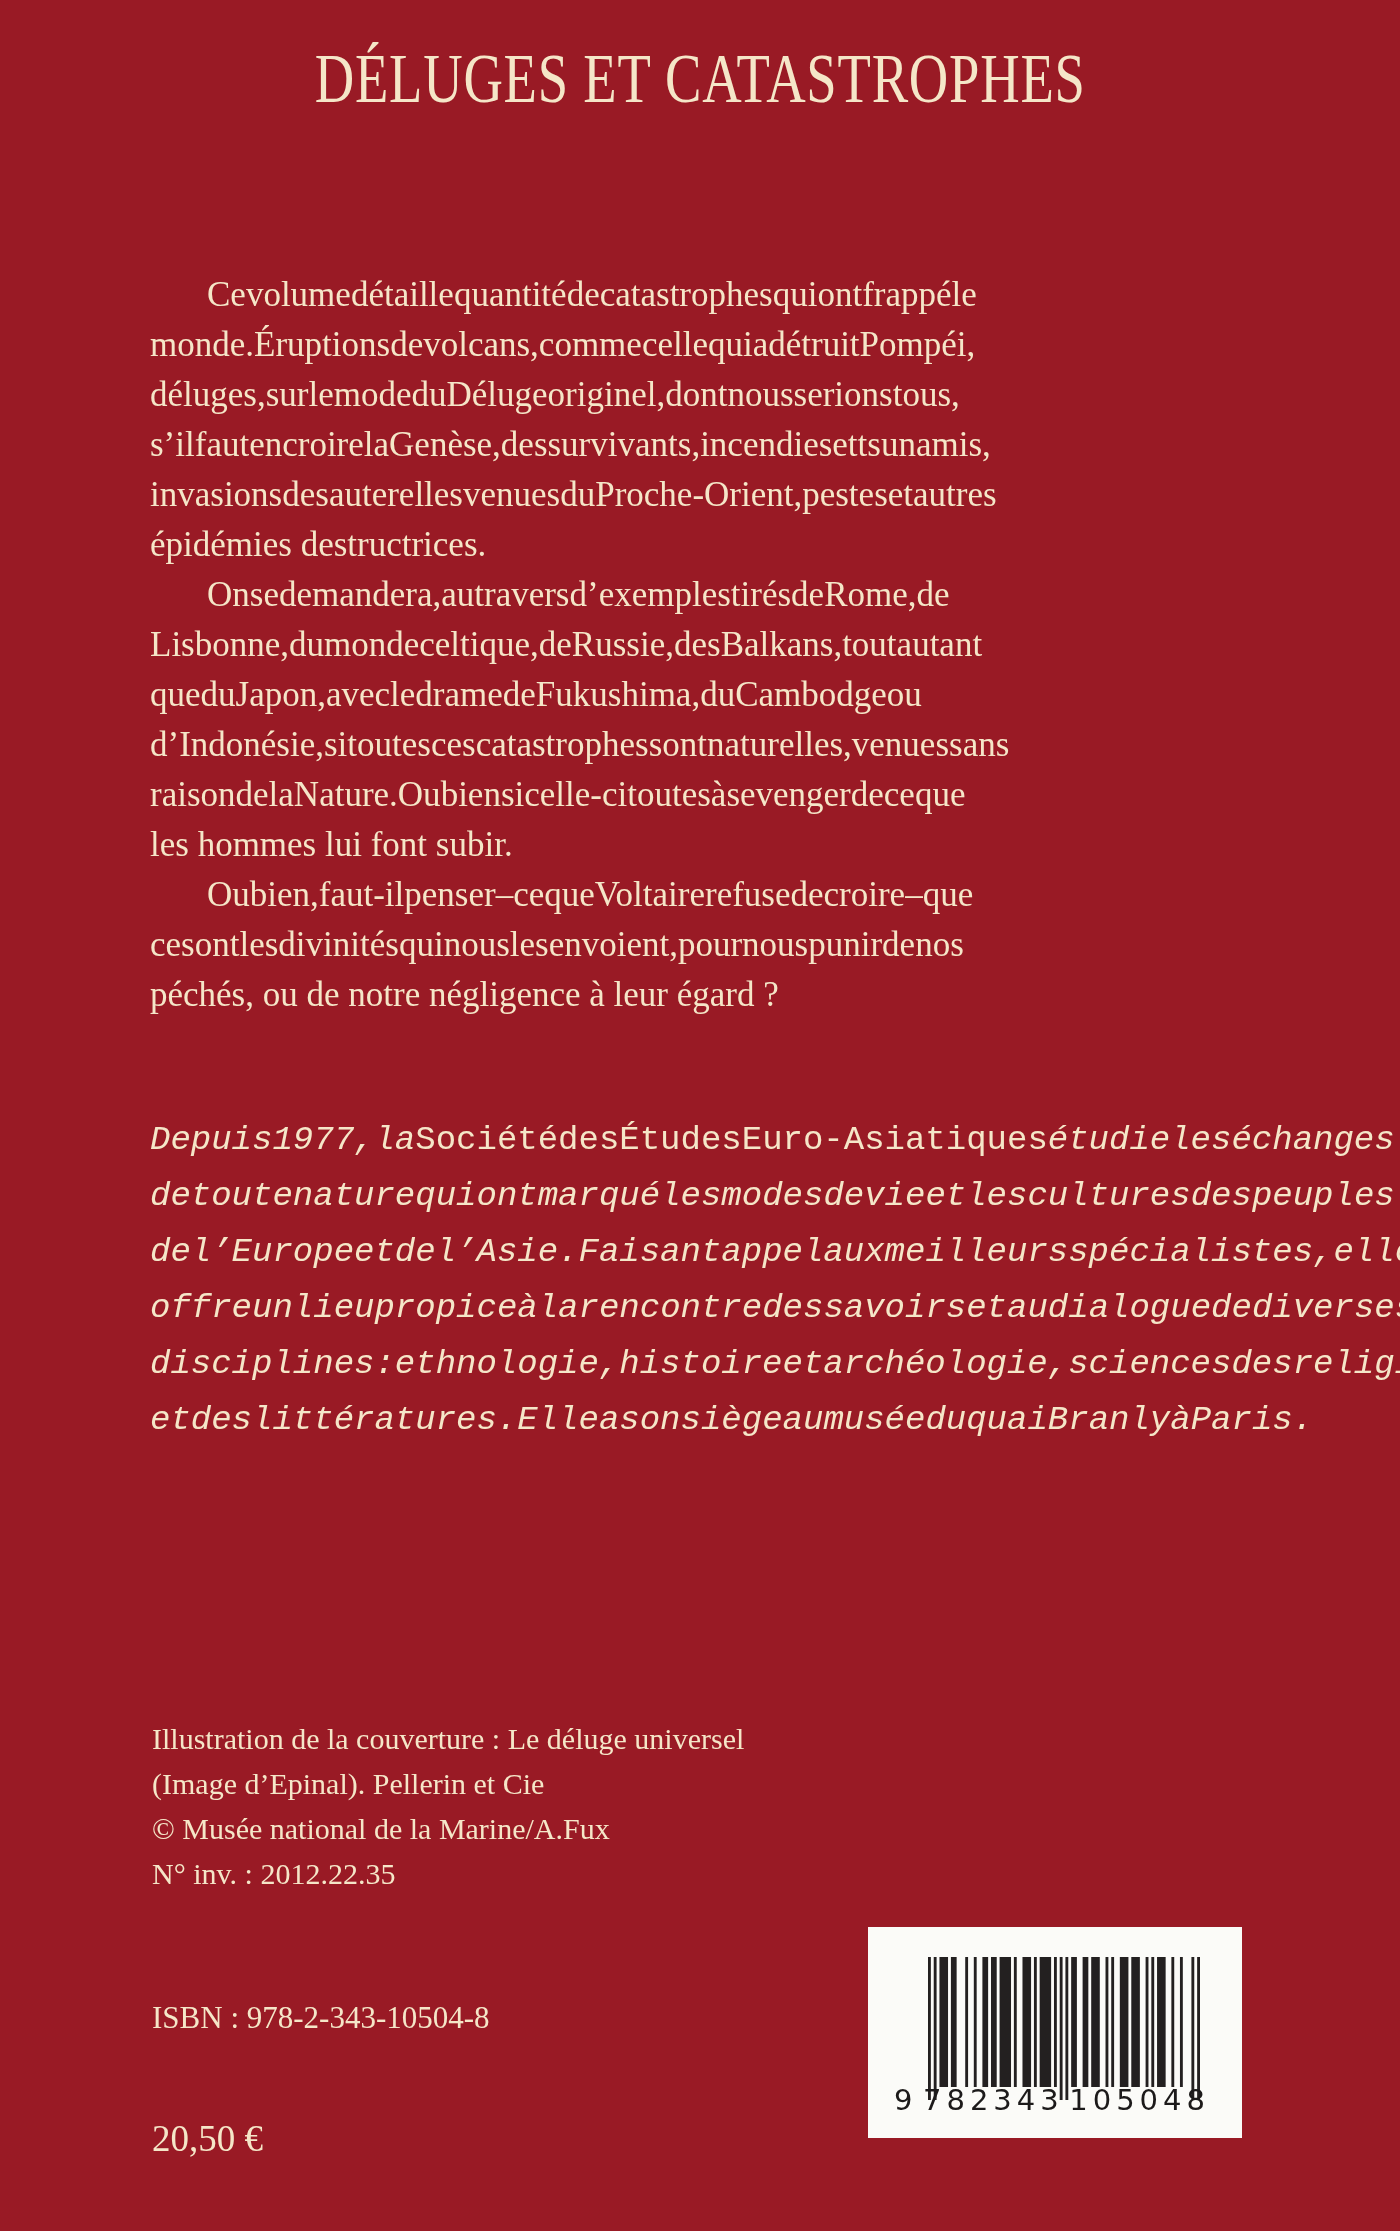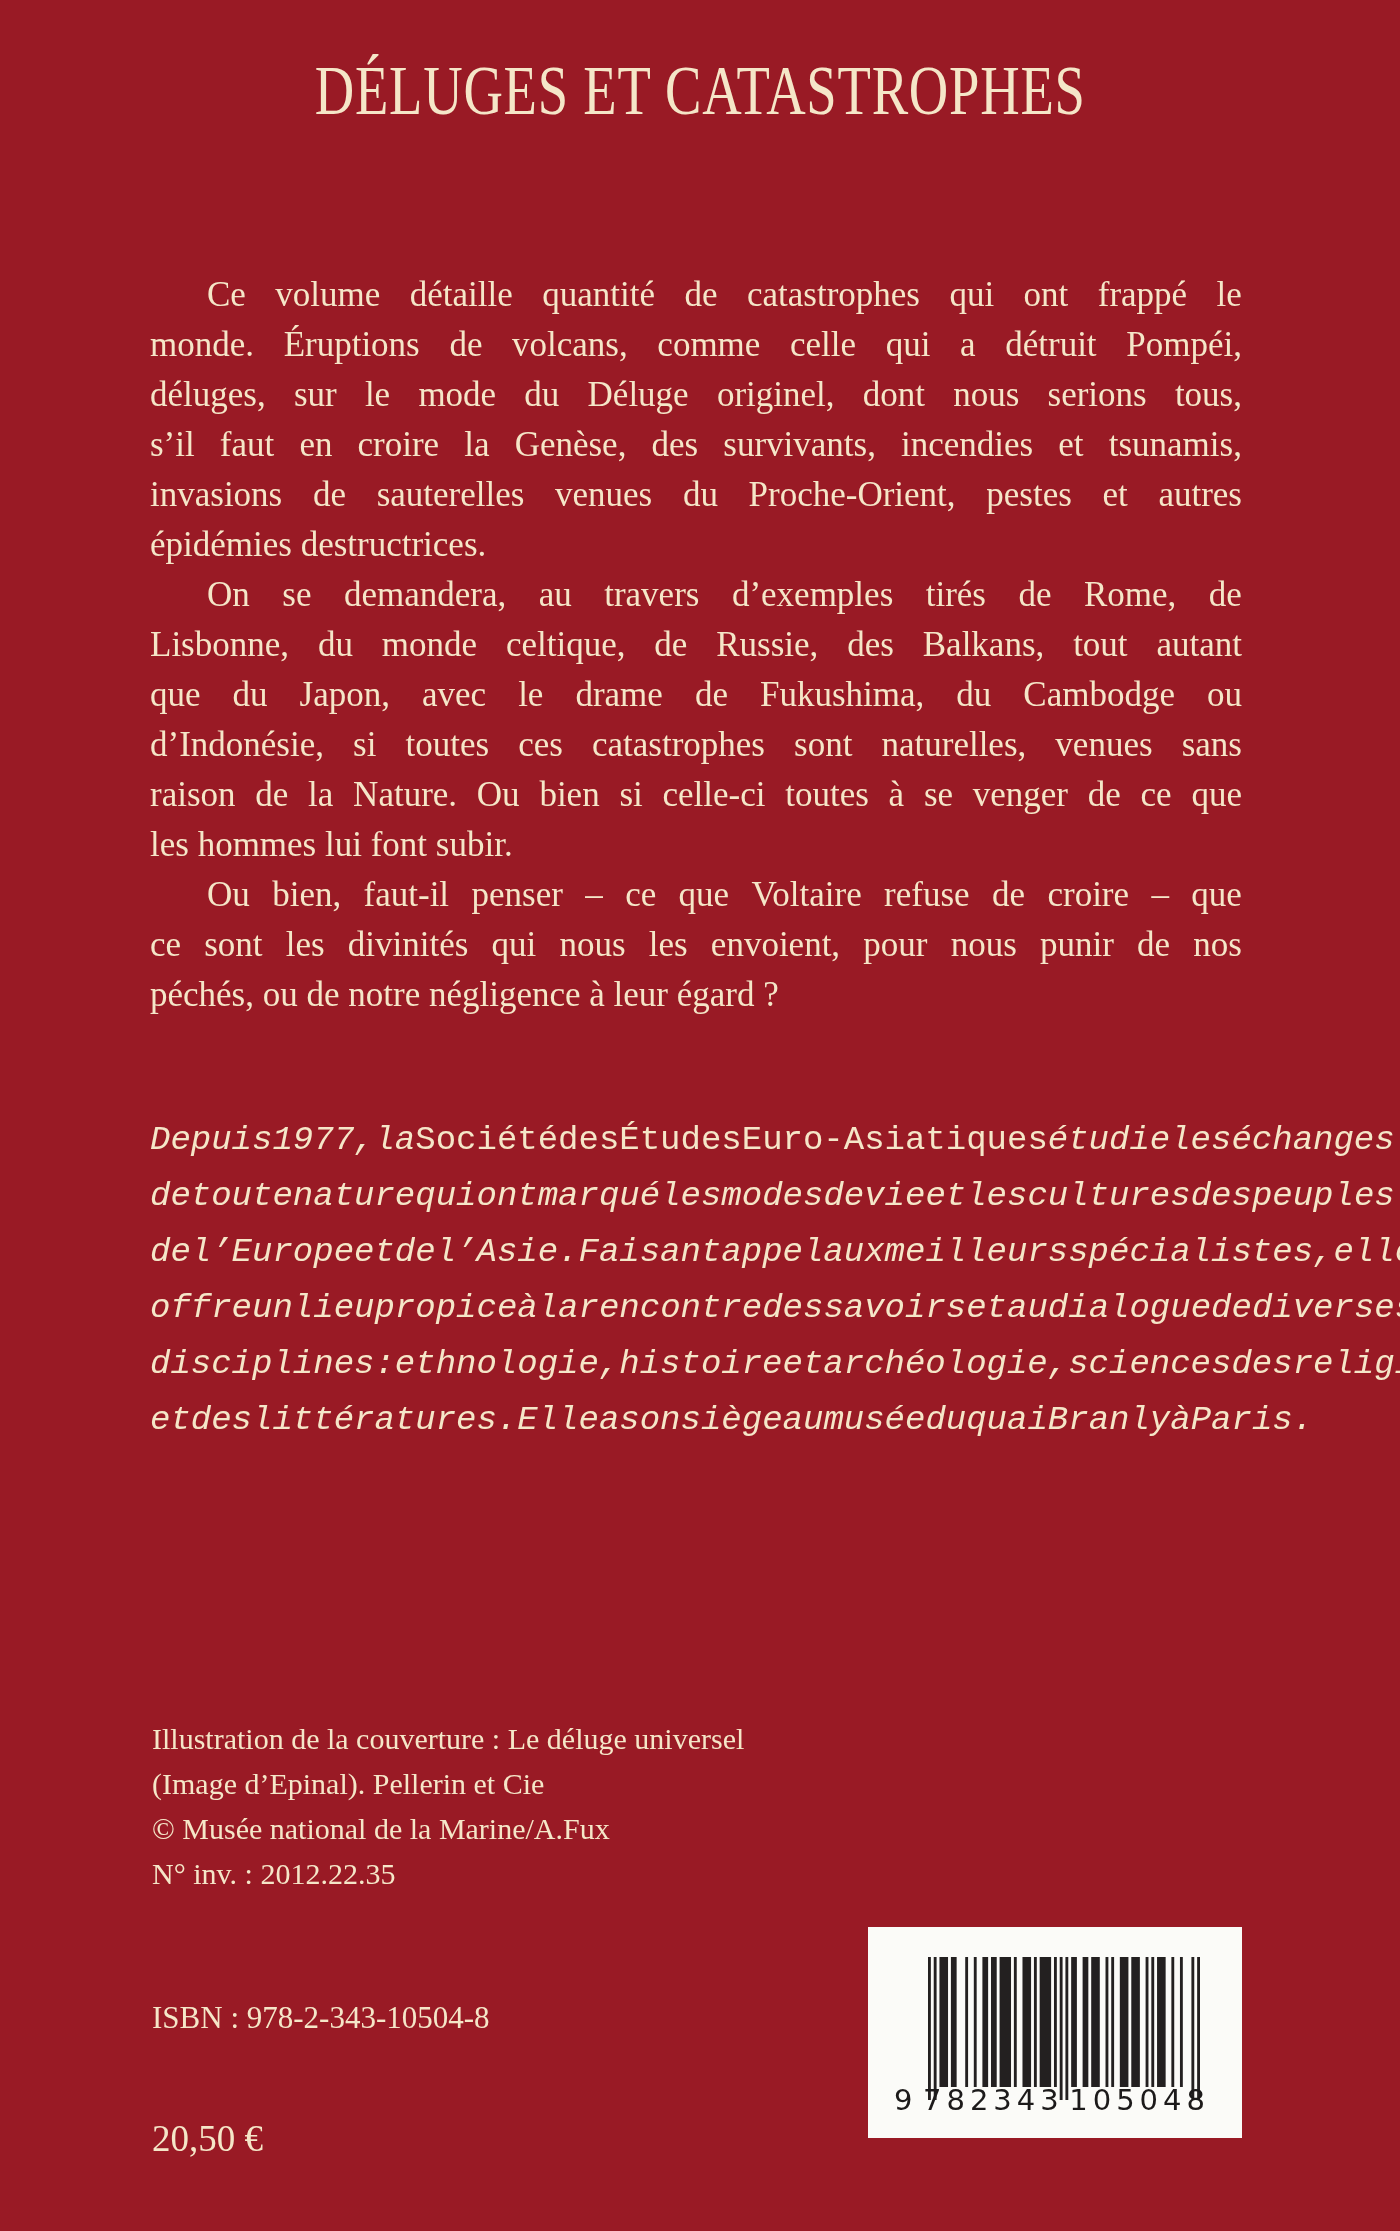--- a/index.html
+++ b/index.html
@@ -11,34 +11,34 @@
   html,body{margin:0;padding:0;background:#6e0f17;}
   .cover{
     position:relative;
     width:1400px;height:2231px;
     background:var(--bg);
     overflow:hidden;
     font-family:"Liberation Serif",serif;
     color:var(--ink);
   }
   .title{
-    position:absolute;top:52px;left:0;width:100%;
+    position:absolute;top:40px;left:0;width:100%;
     margin:0;text-align:center;
     font-size:70px;font-weight:normal;line-height:1.1;
     letter-spacing:1px;white-space:nowrap;
   }
   .title .squeeze{display:inline-block;transform:scaleX(0.78);transform-origin:center;}
 
   .bodytext{
     position:absolute;left:150px;top:270px;width:1092px;
     font-size:35px;
   }
   .line{
     height:50px;line-height:50px;
-    display:flex;justify-content:space-between;
+    display:flex;justify-content:flex-start;
     white-space:nowrap;
   }
   .line.indent{padding-left:57px;}
   .line.plain{display:block;justify-content:flex-start;}
 
   .society{
     position:absolute;left:150px;top:1112px;width:1092px;
     font-size:34px;font-style:italic;
   }
   .society .line{height:56px;line-height:56px;font-family:Liberation Mono, monospace;}

